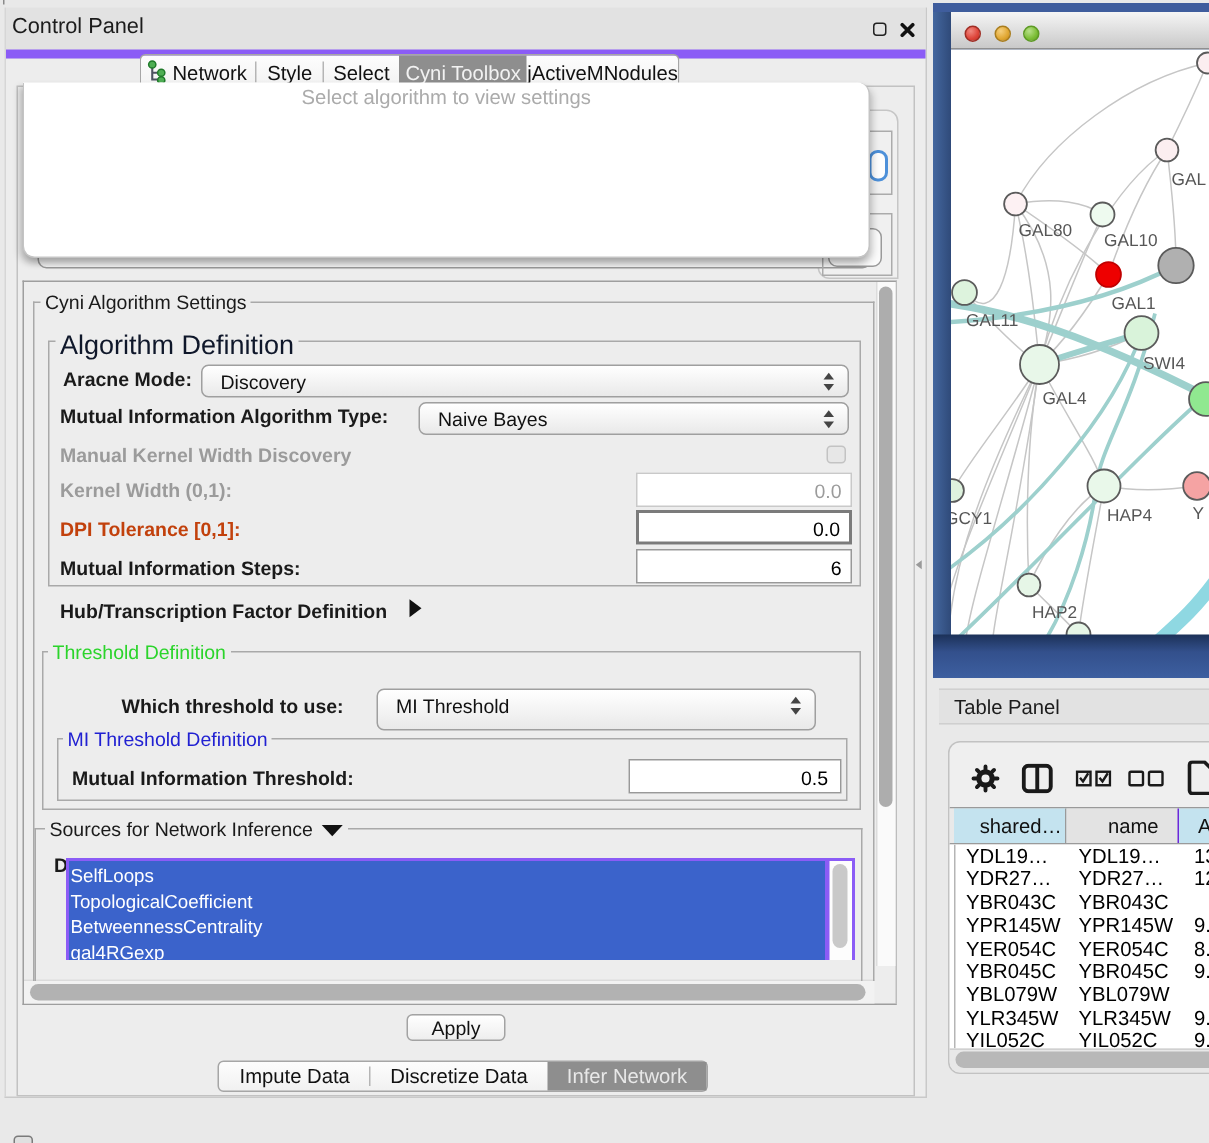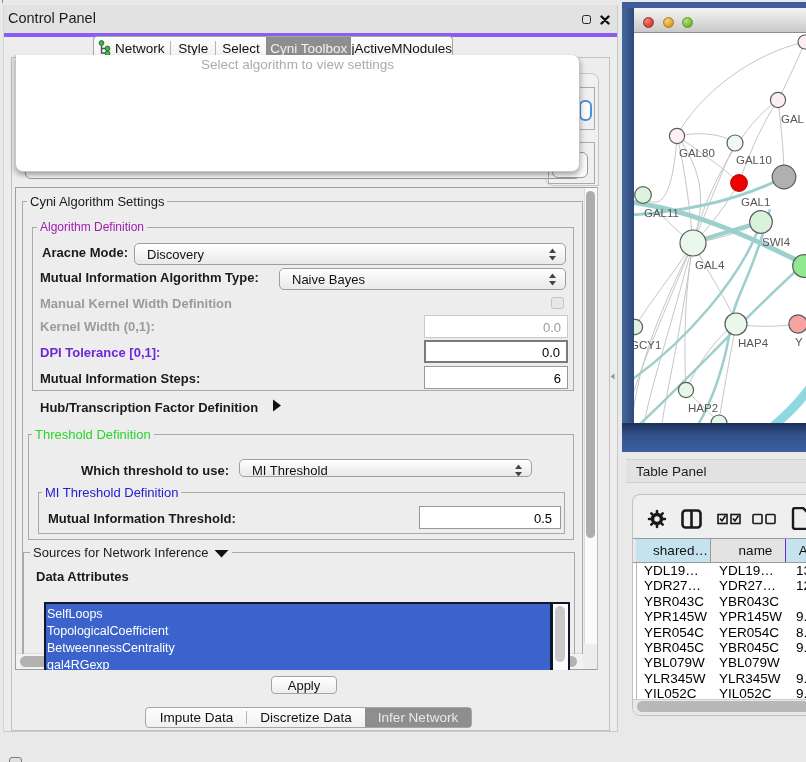--- a/index.html
+++ b/index.html
@@ -7,21 +7,21 @@
 .abs{position:absolute;}
 .b{font-weight:bold;}
 </style>
 </head>
 <body>
 
 <div class="abs" style="left:2px;top:0;width:1px;height:3px;background:#8a8a8a;"></div>
 
 <div class="abs" id="cpwin" style="left:3px;top:5px;width:615px;height:727px;background:#ededed;border-right:1px solid #c9c9c9;border-left:1px solid #d6d6d6;border-bottom:1px solid #c9c9c9;box-sizing:border-box;">
 
-  <div class="abs" style="left:0;top:0;width:100%;height:28px;background:#e2e2e2;border-bottom:4px solid #8b5cf6;">
+  <div class="abs" style="left:0;top:0;width:100%;height:28px;background:#e2e2e2;border-bottom:6px solid #8b5cf6;">
     <div class="abs" style="left:4px;top:5px;font-size:14.5px;color:#1c1c1c;">Control Panel</div>
 
     <div class="abs" style="left:578px;top:10px;width:9px;height:9px;border:1.6px solid #222;border-radius:2.5px;box-sizing:border-box;"></div>
 
     <svg class="abs" style="left:596px;top:10px;" width="10" height="10" viewBox="0 0 10 10">
         <path d="M1.5 1.5 L8.5 8.5 M8.5 1.5 L1.5 8.5" stroke="#111" stroke-width="2.4" stroke-linecap="round"></path>
       </svg>
   </div>
 
   <div class="abs" style="left:7px;top:52px;width:599px;height:674px;border:1px solid #c2c2c2;background:#ededed;box-sizing:border-box;"></div>
@@ -65,68 +65,68 @@
 <div class="abs" style="left:584px;top:188px;width:13px;height:456px;background:#fafafa;border-left:1px solid #dcdcdc;box-sizing:border-box;"></div>
 <div class="abs" style="left:585.5px;top:191px;width:9px;height:347px;background:#adadad;border-radius:5px;"></div>
 
 <div class="abs" style="left:16px;top:653px;width:567px;height:16px;background:#f2f2f2;border-top:1px solid #dcdcdc;box-sizing:border-box;"></div>
 <div class="abs" style="left:20px;top:656px;width:557px;height:11px;background:#b2b2b2;border-radius:5.5px;"></div>
 
 <div class="abs" style="left:22px;top:201px;width:561px;height:453px;border:1px solid #a9a9a9;border-bottom:none;box-sizing:border-box;"></div>
 <div class="abs" style="left:27px;top:194px;background:#ededed;padding:0 3px;font-size:13px;color:#1a1a1a;">Cyni Algorithm Settings</div>
 
 <div class="abs" style="left:32px;top:227px;width:542px;height:164px;border:1px solid #a9a9a9;box-sizing:border-box;"></div>
-<div class="abs" style="left:37px;top:220px;background:#ededed;padding:0 3px;font-size:12px;color:#a21caf;">Algorithm Definition</div>
+<div class="abs" style="left:37px;top:220px;background:#ededed;padding:0 3px;font-size:18px;color:#0f172a;">Algorithm Definition</div>
 
 <div class="abs b" style="left:42px;top:245px;font-size:13px;color:#1a1a1a;">Aracne Mode:</div>
 <div class="abs" style="left:134px;top:243px;width:432px;height:22px;background:linear-gradient(#ffffff,#e9e9e9);border:1px solid #9f9f9f;border-radius:5px;box-sizing:border-box;font-size:13px;color:#111;">
   <span style="position:absolute;left:12px;top:3px;">Discovery</span>
   <svg style="position:absolute;right:8px;top:4px;" width="9" height="13" viewBox="0 0 9 13">
       <path d="M4.5 0.5 L8 5 H1 Z" fill="#444"></path>
       <path d="M4.5 12.5 L8 8 H1 Z" fill="#444"></path>
     </svg>
 </div>
 
 <div class="abs b" style="left:40px;top:270px;font-size:13px;color:#1a1a1a;">Mutual Information Algorithm Type:</div>
 <div class="abs" style="left:279px;top:268px;width:287px;height:22px;background:linear-gradient(#ffffff,#e9e9e9);border:1px solid #9f9f9f;border-radius:5px;box-sizing:border-box;font-size:13px;color:#111;">
   <span style="position:absolute;left:12px;top:3px;">Naive Bayes</span>
   <svg style="position:absolute;right:8px;top:4px;" width="9" height="13" viewBox="0 0 9 13">
       <path d="M4.5 0.5 L8 5 H1 Z" fill="#444"></path>
       <path d="M4.5 12.5 L8 8 H1 Z" fill="#444"></path>
     </svg>
 </div>
 
-<div class="abs b" style="left:40px;top:296px;font-size:13px;color:#9b9b9b;">Manual Kernel Width Definition</div>
+<div class="abs b" style="left:40px;top:296px;font-size:13px;color:#9b9b9b;">Manual Kernel Width Discovery</div>
 <div class="abs" style="left:551px;top:297px;width:13px;height:12px;background:#e7e7e7;border:1px solid #c3c3c3;border-radius:3px;box-sizing:border-box;"></div>
 
 <div class="abs b" style="left:40px;top:319px;font-size:13px;color:#9b9b9b;">Kernel Width (0,1):</div>
 <div class="abs" style="left:424px;top:315px;width:144px;height:23px;background:#fff;border:1px solid #c9c9c9;box-sizing:border-box;font-size:13px;color:#9b9b9b;text-align:right;">
     <span style="position:absolute;right:6px;top:4px;">0.0</span>
   </div>
 
-<div class="abs b" style="left:40px;top:345px;font-size:13px;color:#6d28d9;">DPI Tolerance [0,1]:</div>
+<div class="abs b" style="left:40px;top:345px;font-size:13px;color:#c2410c;">DPI Tolerance [0,1]:</div>
 <div class="abs" style="left:424px;top:340px;width:144px;height:23px;background:#fff;border:2px solid #7b7b7b;box-sizing:border-box;font-size:13px;color:#000;text-align:right;">
     <span style="position:absolute;right:6px;top:3px;">0.0</span>
   </div>
 
 <div class="abs b" style="left:40px;top:371px;font-size:13px;color:#1a1a1a;">Mutual Information Steps:</div>
 <div class="abs" style="left:424px;top:366px;width:144px;height:23px;background:#fff;border:1px solid #999;box-sizing:border-box;font-size:13px;color:#000;text-align:right;">
     <span style="position:absolute;right:6px;top:4px;">6</span>
   </div>
 
 <div class="abs b" style="left:40px;top:400px;font-size:13px;color:#1a1a1a;">Hub/Transcription Factor Definition</div>
 <svg class="abs" style="left:272px;top:399px;" width="10" height="13" viewBox="0 0 10 13">
     <path d="M1 0.5 L9 6.5 L1 12.5 Z" fill="#111"></path>
   </svg>
 
 <div class="abs" style="left:28px;top:434px;width:546px;height:106px;border:1px solid #a9a9a9;box-sizing:border-box;"></div>
 <div class="abs" style="left:32px;top:427px;background:#ededed;padding:0 3px;font-size:13px;color:#2bd42b;">Threshold Definition</div>
 
 <div class="abs b" style="left:81px;top:463px;font-size:13px;color:#1a1a1a;">Which threshold to use:</div>
-<div class="abs" style="left:239px;top:459px;width:293px;height:18px;background:linear-gradient(#ffffff,#e9e9e9);border:1px solid #9f9f9f;border-radius:5px;box-sizing:border-box;font-size:13px;color:#111;">
+<div class="abs" style="left:251px;top:459px;width:293px;height:28px;background:linear-gradient(#ffffff,#e9e9e9);border:1px solid #9f9f9f;border-radius:5px;box-sizing:border-box;font-size:13px;color:#111;">
   <span style="position:absolute;left:12px;top:3px;">MI Threshold</span>
   <svg style="position:absolute;right:8px;top:4px;" width="9" height="13" viewBox="0 0 9 13">
       <path d="M4.5 0.5 L8 5 H1 Z" fill="#444"></path>
       <path d="M4.5 12.5 L8 8 H1 Z" fill="#444"></path>
     </svg>
 </div>
 
 <div class="abs" style="left:38px;top:492px;width:527px;height:42px;border:1px solid #a9a9a9;box-sizing:border-box;"></div>
 <div class="abs" style="left:42px;top:485px;background:#ededed;padding:0 3px;font-size:13px;color:#2121d2;">MI Threshold Definition</div>
 
@@ -135,21 +135,21 @@
     <span style="position:absolute;right:8px;top:4px;">0.5</span>
   </div>
 
 <div class="abs" style="left:23px;top:552px;width:552px;height:102px;border:1px solid #a9a9a9;border-bottom:none;box-sizing:border-box;"></div>
 <div class="abs" style="left:30px;top:545px;background:#ededed;padding:0 3px;font-size:13px;color:#1a1a1a;">Sources for Network Inference<svg style="margin-left:5px;margin-bottom:1px;display:inline-block;vertical-align:middle;" width="15" height="9" viewBox="0 0 15 9">
       <path d="M0.5 1 L14.5 1 L7.5 8.5 Z" fill="#111"></path>
     </svg></div>
 
 <div class="abs b" style="left:36px;top:569px;font-size:13px;color:#1a1a1a;">Data Attributes</div>
 
-<div class="abs" style="left:44px;top:602px;width:526px;height:68px;background:#0f172a;overflow:hidden;">
+<div class="abs" style="left:44px;top:572px;width:526px;height:68px;background:#8b5cf6;overflow:hidden;">
   <div style="position:absolute;left:2px;top:2px;width:504px;height:70px;background:#3b63cb;"></div>
   <div style="position:absolute;left:3px;top:3.5px;font-size:12.5px;color:#fff;line-height:17.2px;">SelfLoops<br>TopologicalCoefficient<br>BetweennessCentrality<br>gal4RGexp</div>
   <div style="position:absolute;left:509px;top:2px;width:15px;height:66px;background:#fdfdfd;"></div>
   <div style="position:absolute;left:511px;top:4px;width:10px;height:56px;background:#c9c9c9;border-radius:5px;"></div>
 </div>
 
 <div class="abs" style="left:271px;top:676px;width:66px;height:18px;background:linear-gradient(#ffffff,#eeeeee);border:1px solid #a3a3a3;border-radius:4px;box-sizing:border-box;text-align:center;font-size:13px;color:#111;"><span style="position:relative;top:1px;">Apply</span></div>
 
 <div class="abs" style="left:145px;top:707px;width:327px;height:21px;background:linear-gradient(#fdfdfd,#f1f1f1);border:1px solid #a6a6a6;border-radius:4px;box-sizing:border-box;display:flex;font-size:13.5px;color:#111;">
   <div style="width:101px;display:flex;align-items:center;justify-content:center;position:relative;">Impute Data<i style="position:absolute;right:0;top:3px;width:1px;height:13px;background:#b5b5b5;"></i></div>

